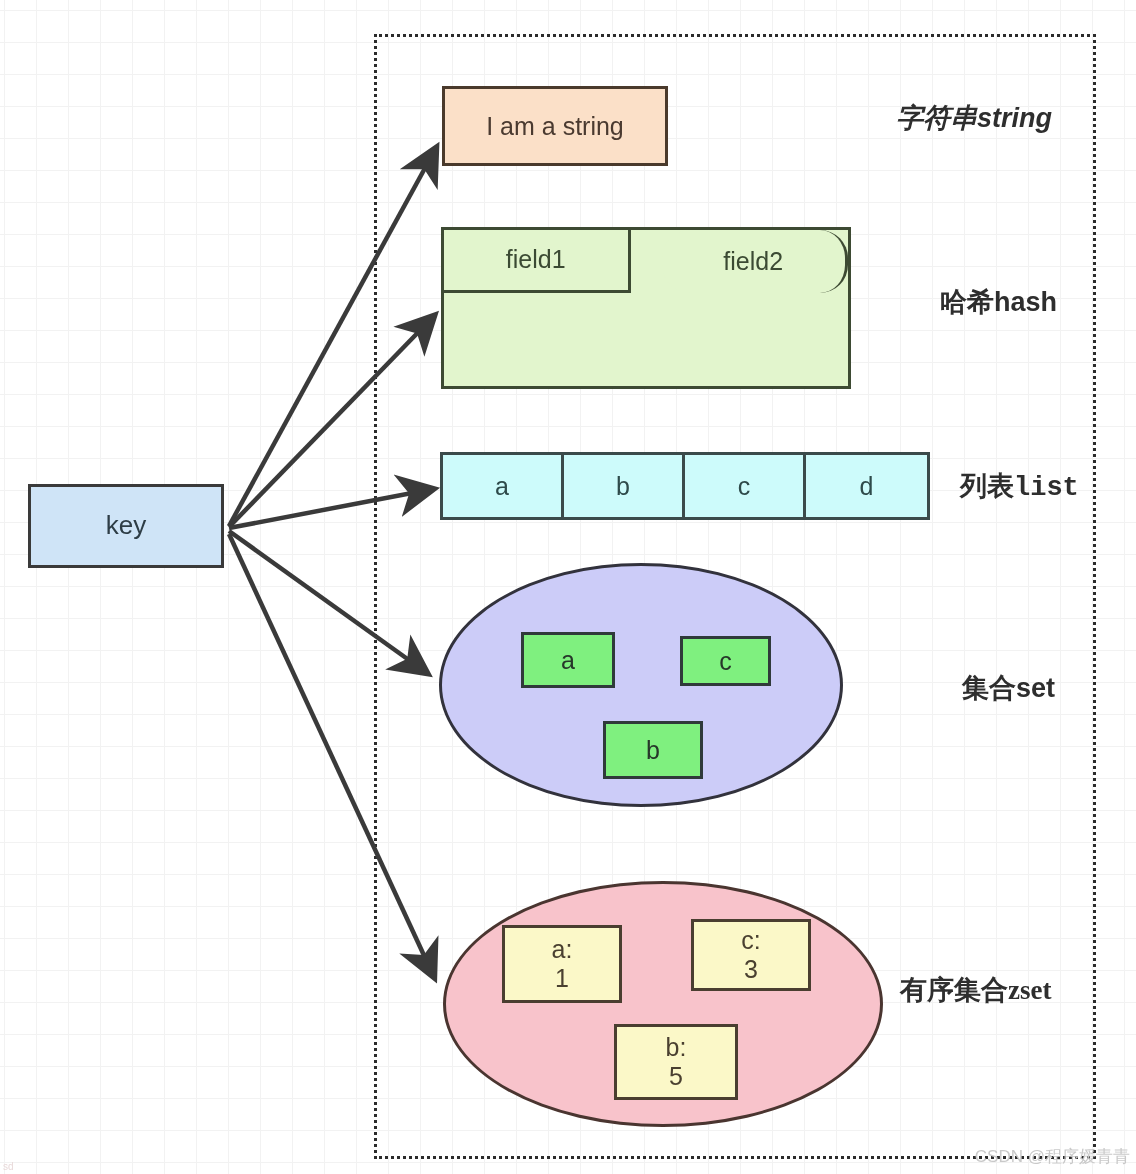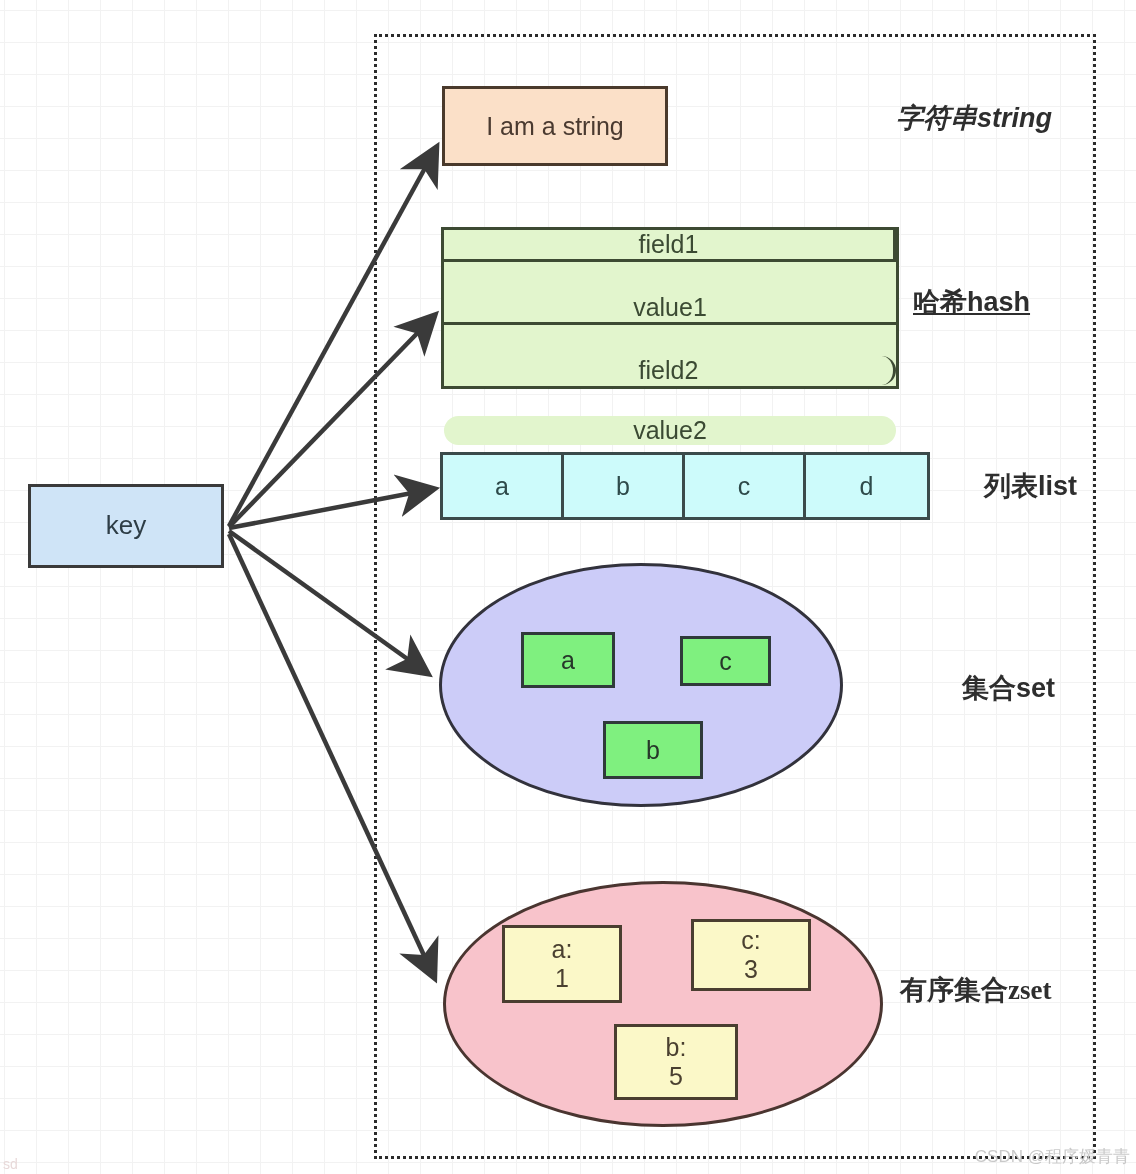--- a/index.html
+++ b/index.html
@@ -68,24 +68,24 @@
     width: 226px; height: 80px;
     background: #fbe0c8;
     border-color: #4a3a2c;
     color: #4a3a30;
   }
 
   
   #hash-table {
     position: absolute;
     left: 441px; top: 227px;
-    width: 458px; height: 162px;
+    width: 410px; height: 162px;
     border: 3px solid #3d4a33;
     display: grid;
-    grid-template-columns: 1fr;
+    grid-template-columns: 1fr 1fr;
     grid-template-rows: 1fr 1fr;
     background: #e2f5cd;
     gap: 31px;
   }
   #hash-table .cell {
     display: flex;
     align-items: center;
     justify-content: center;
     font-size: 25px;
     color: #3b4a33;
@@ -167,37 +167,37 @@
 
   
   .type-label {
     position: absolute;
     font-size: 27px;
     font-weight: bold;
     color: #2e2e2e;
     white-space: nowrap;
   }
   #label-string { left: 896px; top: 100px; font-style: italic; }
-  #label-hash   { left: 913px; top: 284px; text-decoration: underline; }
-  #label-list   { left: 984px; top: 468px; }
+  #label-hash   { left: 940px; top: 284px; }
+  #label-list   { left: 960px; top: 468px; font-family: Liberation Mono, monospace; }
   #label-set    { left: 962px; top: 670px; }
   #label-zset   { left: 900px; top: 972px; font-family: Liberation Serif, serif; }
 
   
   #watermark {
     position: absolute;
     right: 6px; bottom: 6px;
     font-size: 17px;
     color: #c9c9c9;
     white-space: nowrap;
   }
   #watermark-corner {
     position: absolute;
     left: 3px; bottom: 2px;
-    font-size: 14px;
+    font-size: 10px;
     color: #e8d9d9;
   }
 </style>
 </head>
 <body>
 
 <div id="canvas">
 
   <div id="dotted-region"></div>
 
@@ -220,23 +220,21 @@
     <span>I am a string</span>
   </div>
 
   <div class="node" id="key-box">
     <span>key</span>
   </div>
   <div class="type-label" id="label-string">字符串string</div>
 
   <div id="hash-table">
     <div class="cell">field1</div>
-    <div class="cell lastcol">value1</div>
     <div class="cell lastrow">field2</div>
-    <div class="cell lastcol lastrow">value2</div>
   </div>
   <div class="type-label" id="label-hash">哈希hash</div>
 
   <div id="list-row">
     <div class="cell">a</div>
     <div class="cell">b</div>
     <div class="cell">c</div>
     <div class="cell lastcol">d</div>
   </div>
   <div class="type-label" id="label-list">列表list</div>

